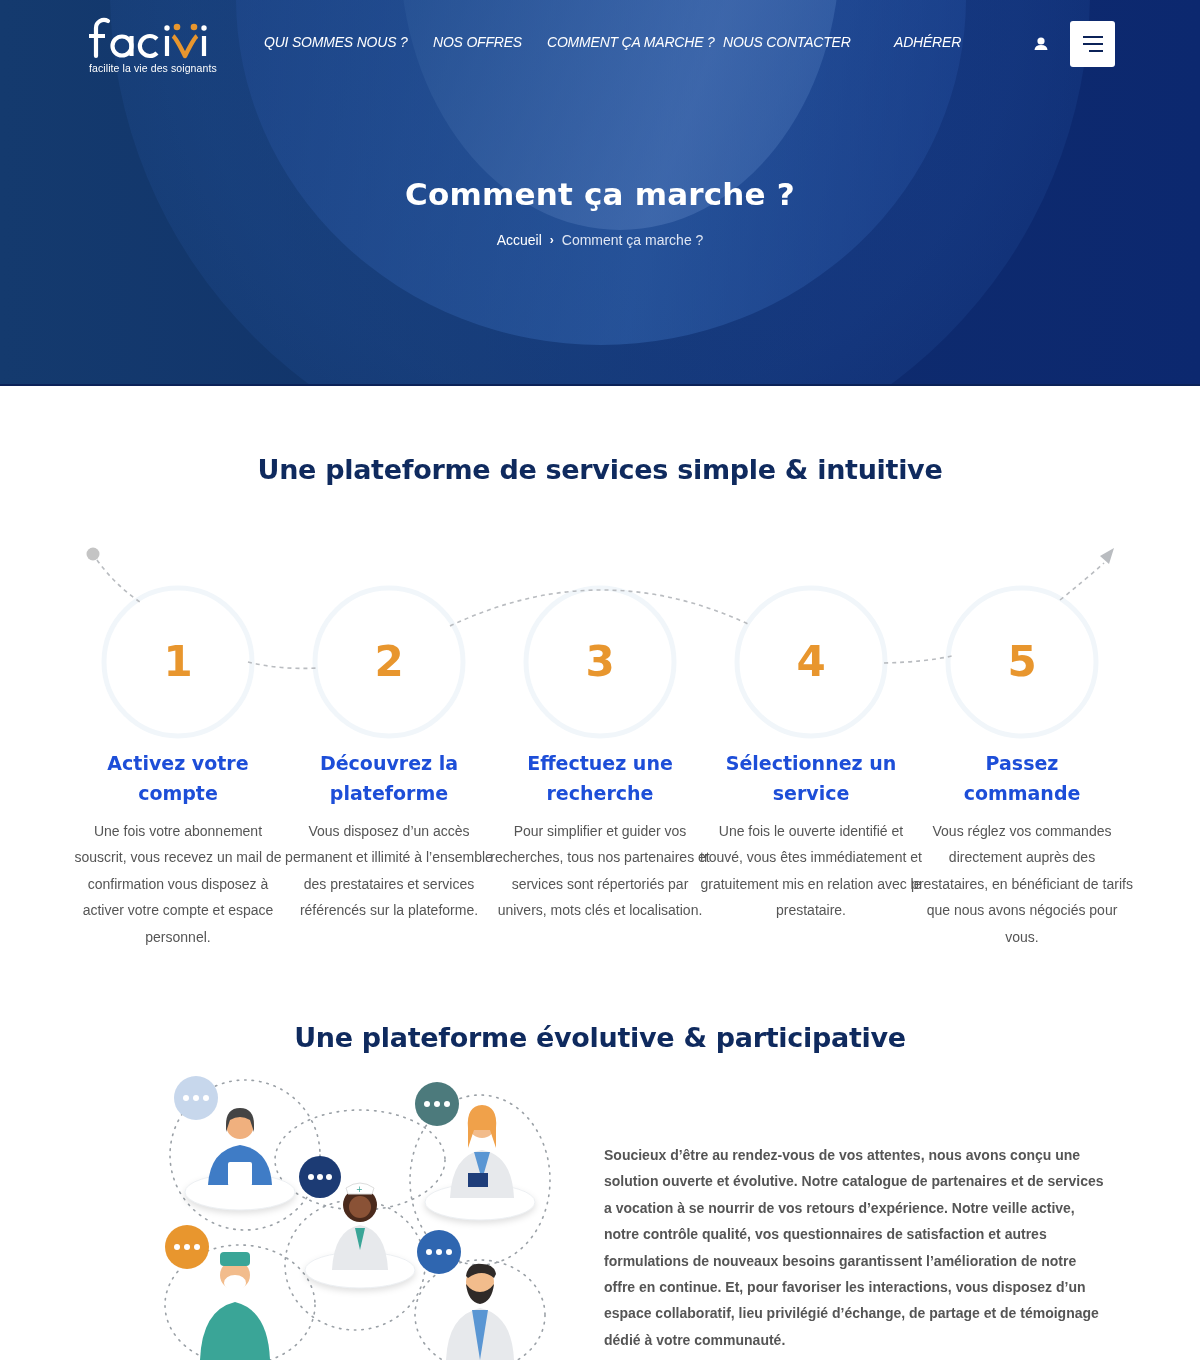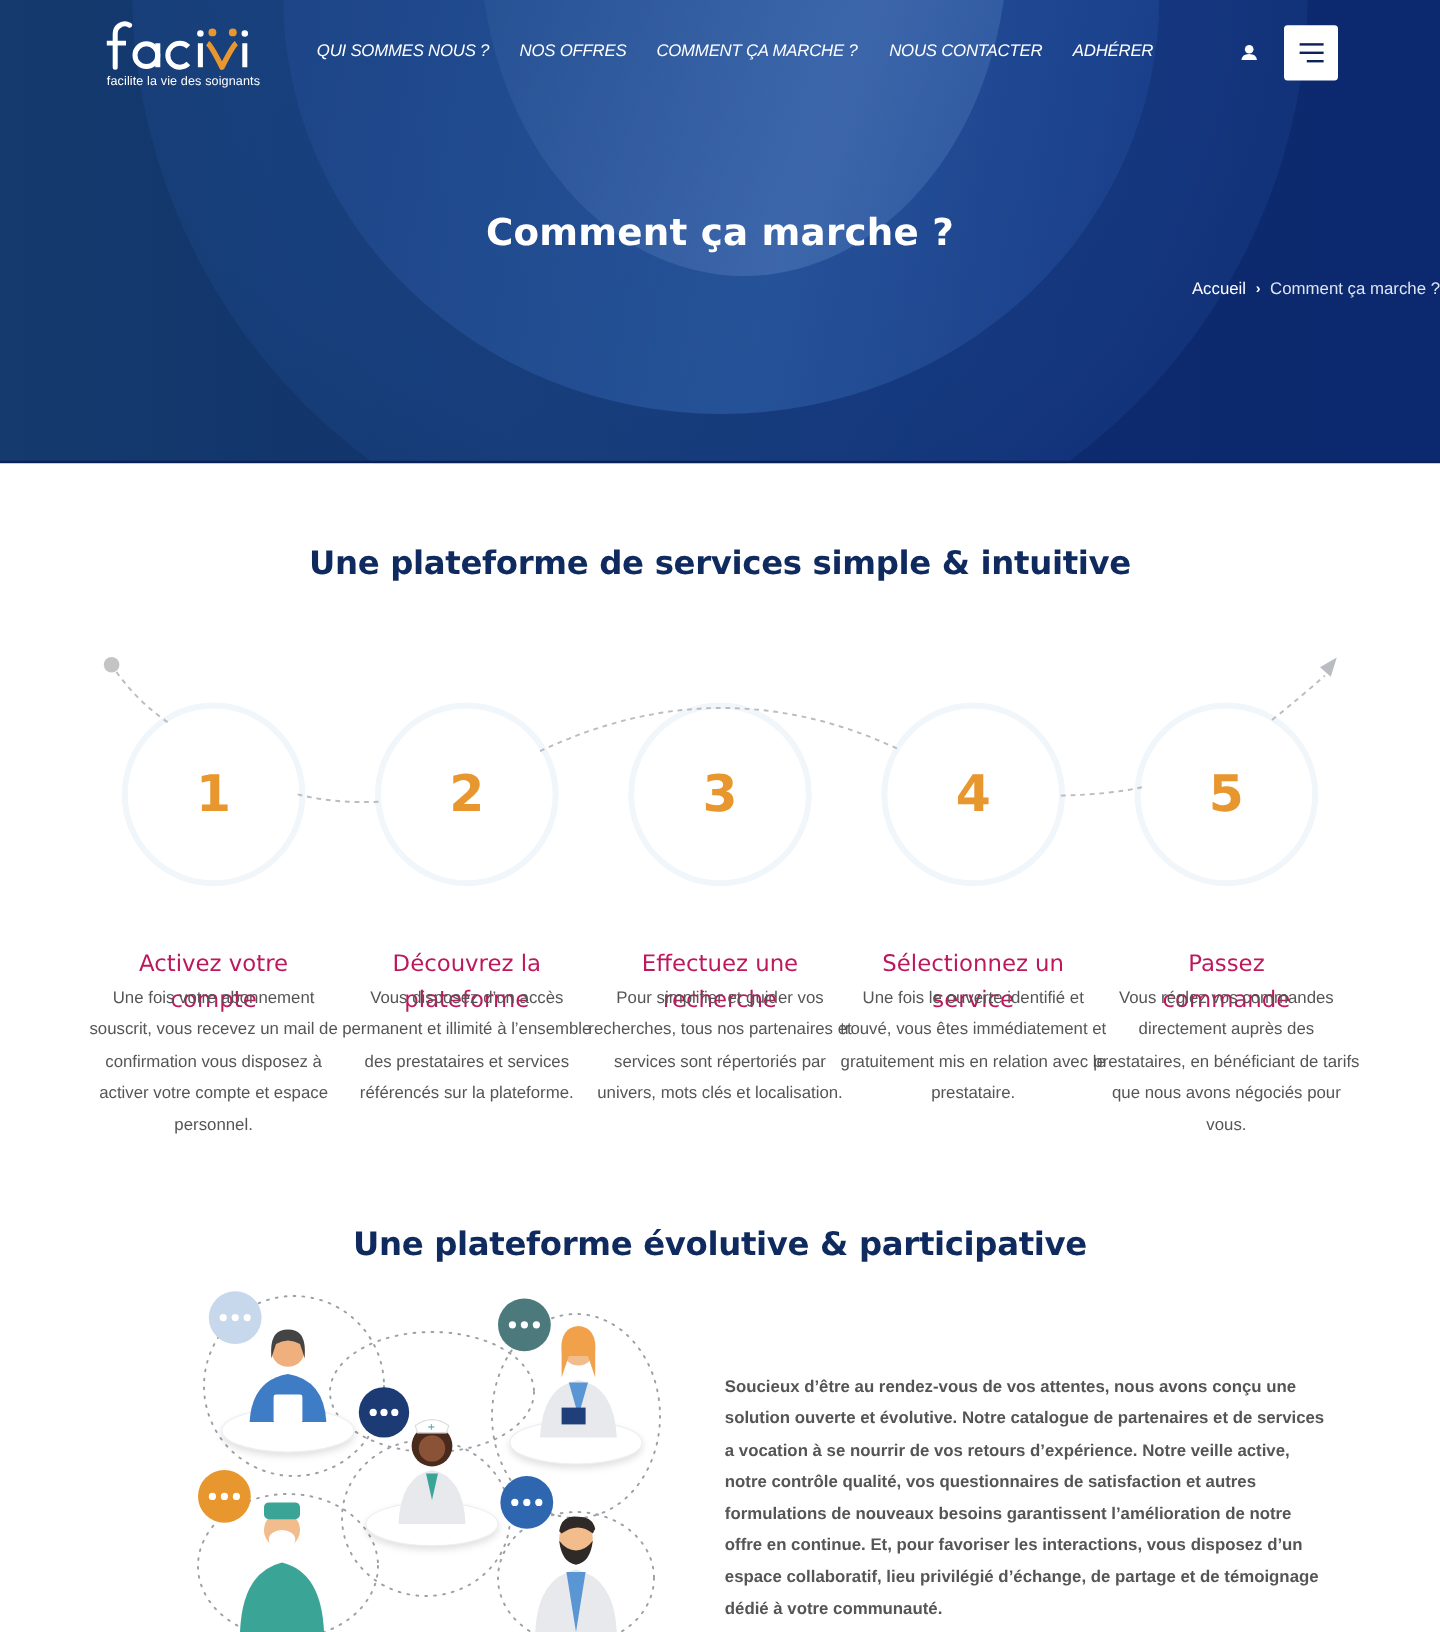--- a/index.html
+++ b/index.html
@@ -24,52 +24,52 @@
   
   .logo { position: absolute; left: 86px; top: 12px; width: 130px; height: 64px; }
   .logo-tag { position: absolute; left: 3px; top: 50px; font-size: 10.5px; color: #ffffff; white-space: nowrap; letter-spacing: 0.1px; }
 
   .nav { position: absolute; top: 34px; left: 264px; display: flex; gap: 0; }
   .nav a { color: #ffffff; text-decoration: none; font-size: 14px; font-weight: 400; letter-spacing: -0.2px;
     font-family: "Liberation Sans", sans-serif; text-transform: uppercase; white-space: nowrap; font-style: italic; }
   .nav-item-1 { position: absolute; left: 0; }
   .nav-item-2 { position: absolute; left: 169px; }
   .nav-item-3 { position: absolute; left: 283px; }
-  .nav-item-4 { position: absolute; left: 477px; }
+  .nav-item-4 { position: absolute; left: 459px; }
   .nav-item-5 { position: absolute; left: 630px; }
 
   .user-icon { position: absolute; left: 1032px; top: 36px; width: 18px; height: 16px; cursor: pointer; }
   .menu-btn { position: absolute; left: 1070px; top: 21px; width: 45px; height: 46px; background: #ffffff;
     border-radius: 3px; cursor: pointer; }
   .menu-btn span { position: absolute; height: 2px; background: #0b2258; right: 12px; }
   .menu-btn .l1 { top: 15px; width: 20px; }
   .menu-btn .l2 { top: 22px; width: 20px; }
   .menu-btn .l3 { top: 29px; width: 14px; }
 
   .page-title { position: absolute; top: 176px; left: 0; width: 1200px; text-align: center; color: #ffffff;
     font-family: "DejaVu Sans", sans-serif; font-weight: bold; font-size: 31px; letter-spacing: 0.2px; }
   .breadcrumb { position: absolute; top: 232px; left: 0; width: 1200px; text-align: center; color: #ffffff;
-    font-size: 14px; display: flex; justify-content: flex-end; align-items: center; gap: 8px; }
+    font-size: 14px; display: flex; justify-content: center; align-items: center; gap: 8px; }
   .breadcrumb a { color: #ffffff; text-decoration: none; }
   .breadcrumb .sep { font-size: 12px; font-weight: bold; }
   .breadcrumb .current { color: #dfe6f3; }
 
   
   .section-title { position: absolute; left: 0; width: 1200px; text-align: center; color: #0f2a5e;
     font-family: "DejaVu Sans", sans-serif; font-weight: bold; font-size: 27px; letter-spacing: -0.3px; }
   .s1-title { top: 454px; }
   .s2-title { top: 1022px; }
 
   .steps-svg { position: absolute; left: 0; top: 530px; width: 1200px; height: 220px; }
 
   .step { position: absolute; top: 530px; width: 210px; text-align: center; }
   .step-num { position: absolute; top: 110px; left: 0; width: 100%; text-align: center; color: #e8962e;
     font-family: "DejaVu Sans", sans-serif; font-weight: bold; font-size: 42px; line-height: 44px; }
-  .step-title { position: absolute; top: 218px; left: 0; width: 100%; text-align: center; color: #be185d;
-    font-family: "DejaVu Sans", sans-serif; font-weight: normal; font-size: 19px; line-height: 30px; margin-top: 40px; }
+  .step-title { position: absolute; top: 218px; left: 0; width: 100%; text-align: center; color: #1d4ed8;
+    font-family: "DejaVu Sans", sans-serif; font-weight: bold; font-size: 19px; line-height: 30px; }
   .step-desc { position: absolute; top: 288px; left: -6px; width: 222px; text-align: center; color: #555555;
     font-size: 14px; line-height: 26.4px; }
 
   
   .illustration { position: absolute; left: 150px; top: 1070px; width: 410px; height: 290px; }
   .s2-text { position: absolute; left: 604px; top: 1142px; width: 505px; font-size: 14px; line-height: 26.4px; color: #555555; font-weight: bold; }
 </style>
 </head>
 <body>
 

